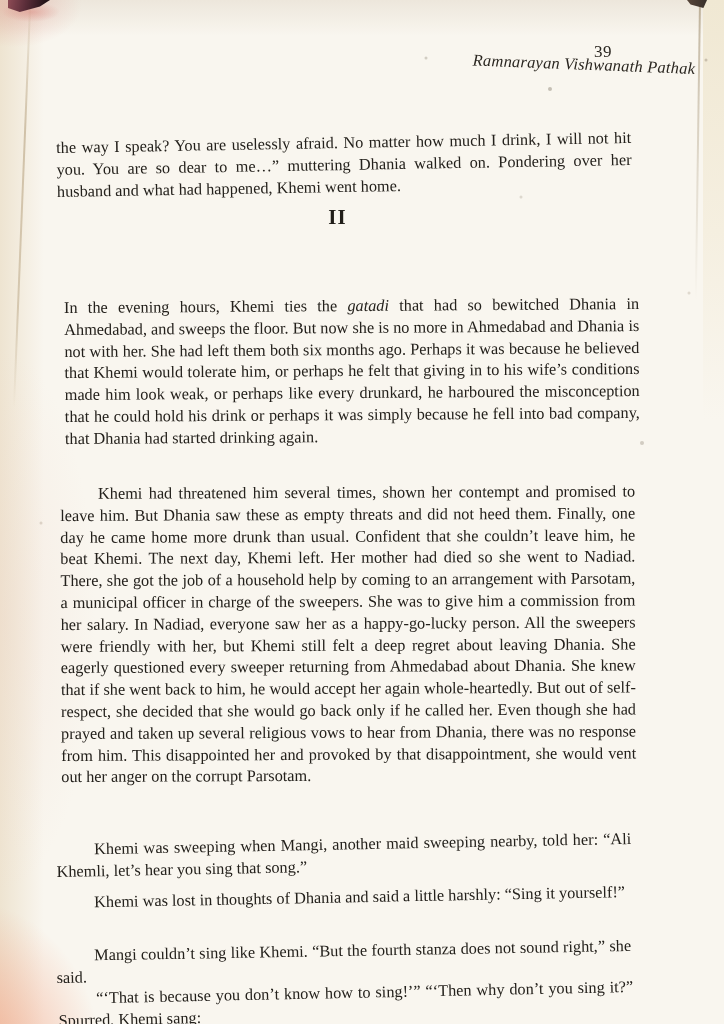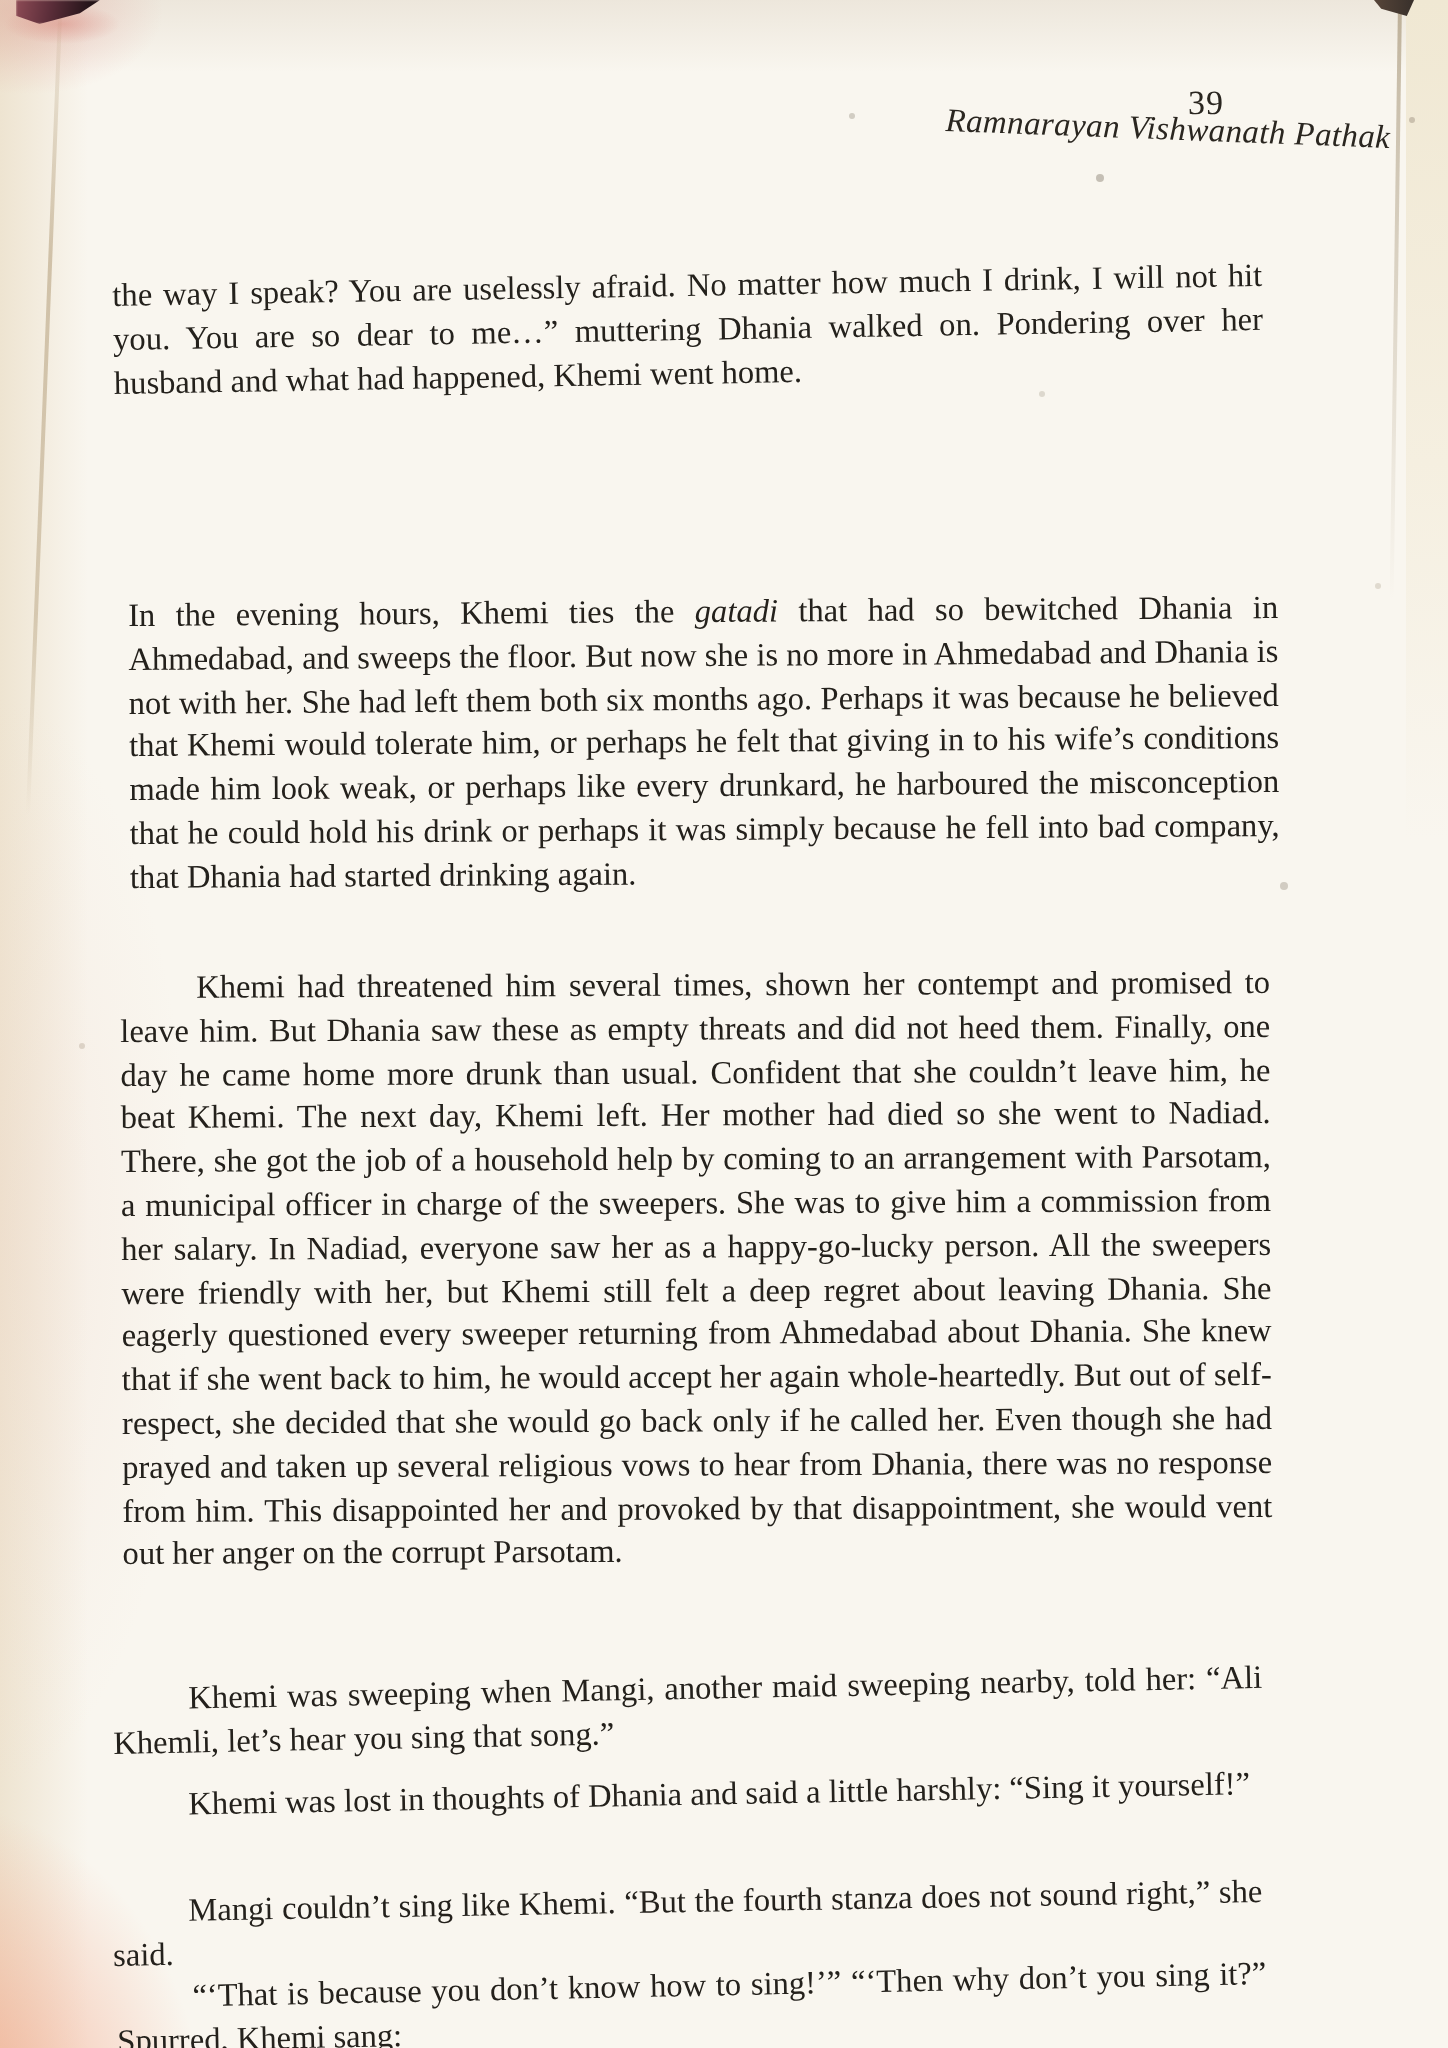--- a/index.html
+++ b/index.html
@@ -104,20 +104,21 @@
   <div class="edge-line-left"></div>
   <div class="wedge-tl-glow"></div>
   <div class="wedge-tl"></div>
   <div class="wedge-tr"></div>
   <div class="specks"></div>
 
   <div class="folio">39</div>
 
   <div class="running-header">Ramnarayan Vishwanath Pathak</div>
 
+  <div class="section-heading">II</div>
 
   <div class="text-layer">
       <p class="para" id="p1"><span>the way I speak? You are uselessly afraid. No matter how much I drink, I will not hit you. You are so dear to me…” muttering Dhania walked on. Pondering over her husband and what had happened, Khemi went home.</span></p>
       <p class="para" id="p2"><span>In the evening hours, Khemi ties the </span><i>gatadi</i><span> that had so bewitched Dhania in Ahmedabad, and sweeps the floor. But now she is no more in Ahmedabad and Dhania is not with her. She had left them both six months ago. Perhaps it was because he believed that Khemi would tolerate him, or perhaps he felt that giving in to his wife’s conditions made him look weak, or perhaps like every drunkard, he harboured the misconception that he could hold his drink or perhaps it was simply because he fell into bad company, that Dhania had started drinking again.</span></p>
       <p class="para indent" id="p3"><span>Khemi had threatened him several times, shown her contempt and promised to leave him. But Dhania saw these as empty threats and did not heed them. Finally, one day he came home more drunk than usual. Confident that she couldn’t leave him, he beat Khemi. The next day, Khemi left. Her mother had died so she went to Nadiad. There, she got the job of a household help by coming to an arrangement with Parsotam, a municipal officer in charge of the sweepers. She was to give him a commission from her salary. In Nadiad, everyone saw her as a happy-go-lucky person. All the sweepers were friendly with her, but Khemi still felt a deep regret about leaving Dhania. She eagerly questioned every sweeper returning from Ahmedabad about Dhania. She knew that if she went back to him, he would accept her again whole-heartedly. But out of self-respect, she decided that she would go back only if he called her. Even though she had prayed and taken up several religious vows to hear from Dhania, there was no response from him. This disappointed her and provoked by that disappointment, she would vent out her anger on the corrupt Parsotam.</span></p>
       <p class="para indent" id="p4"><span>Khemi was sweeping when Mangi, another maid sweeping nearby, told her: “Ali Khemli, let’s hear you sing that song.”</span></p>
       <p class="para indent" id="p5"><span>Khemi was lost in thoughts of Dhania and said a little harshly: “Sing it yourself!”</span></p>
       <p class="para indent" id="p6"><span>Mangi couldn’t sing like Khemi. “But the fourth stanza does not sound right,” she said.</span></p>
       <p class="para indent" id="p7"><span>“‘That is because you don’t know how to sing!’” “‘Then why don’t you sing it?” Spurred, Khemi sang:</span></p>
     </div>

